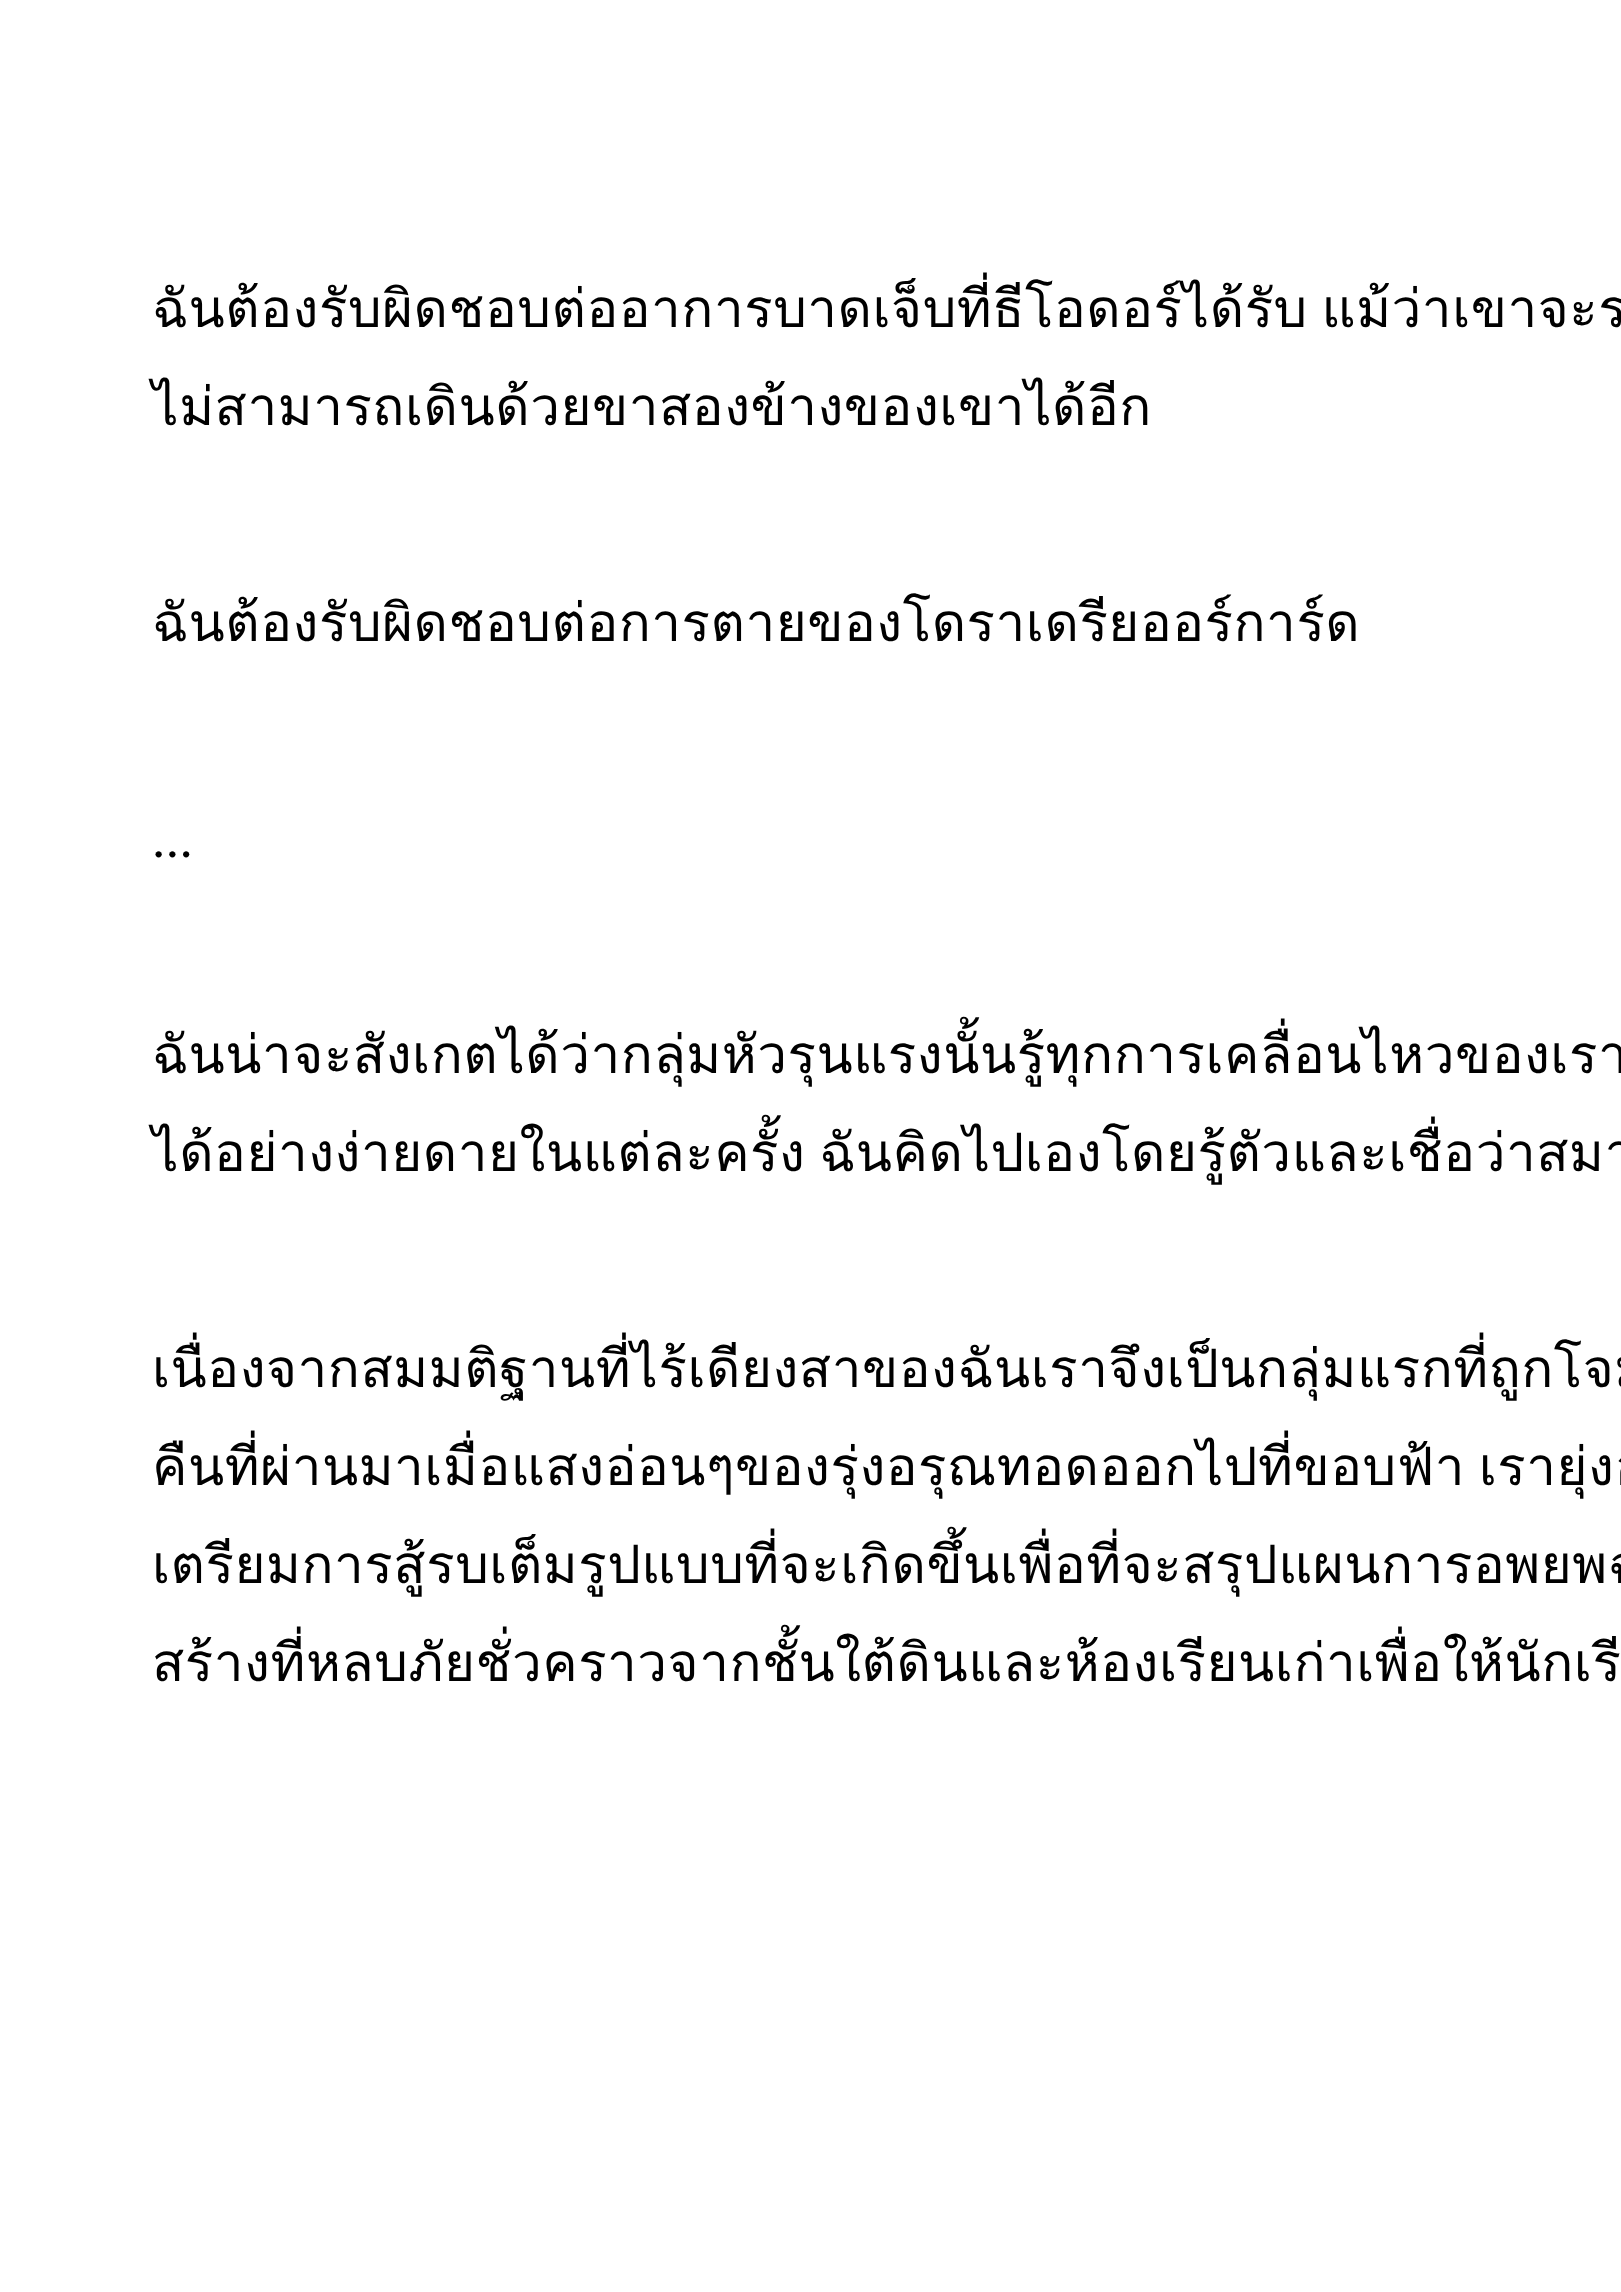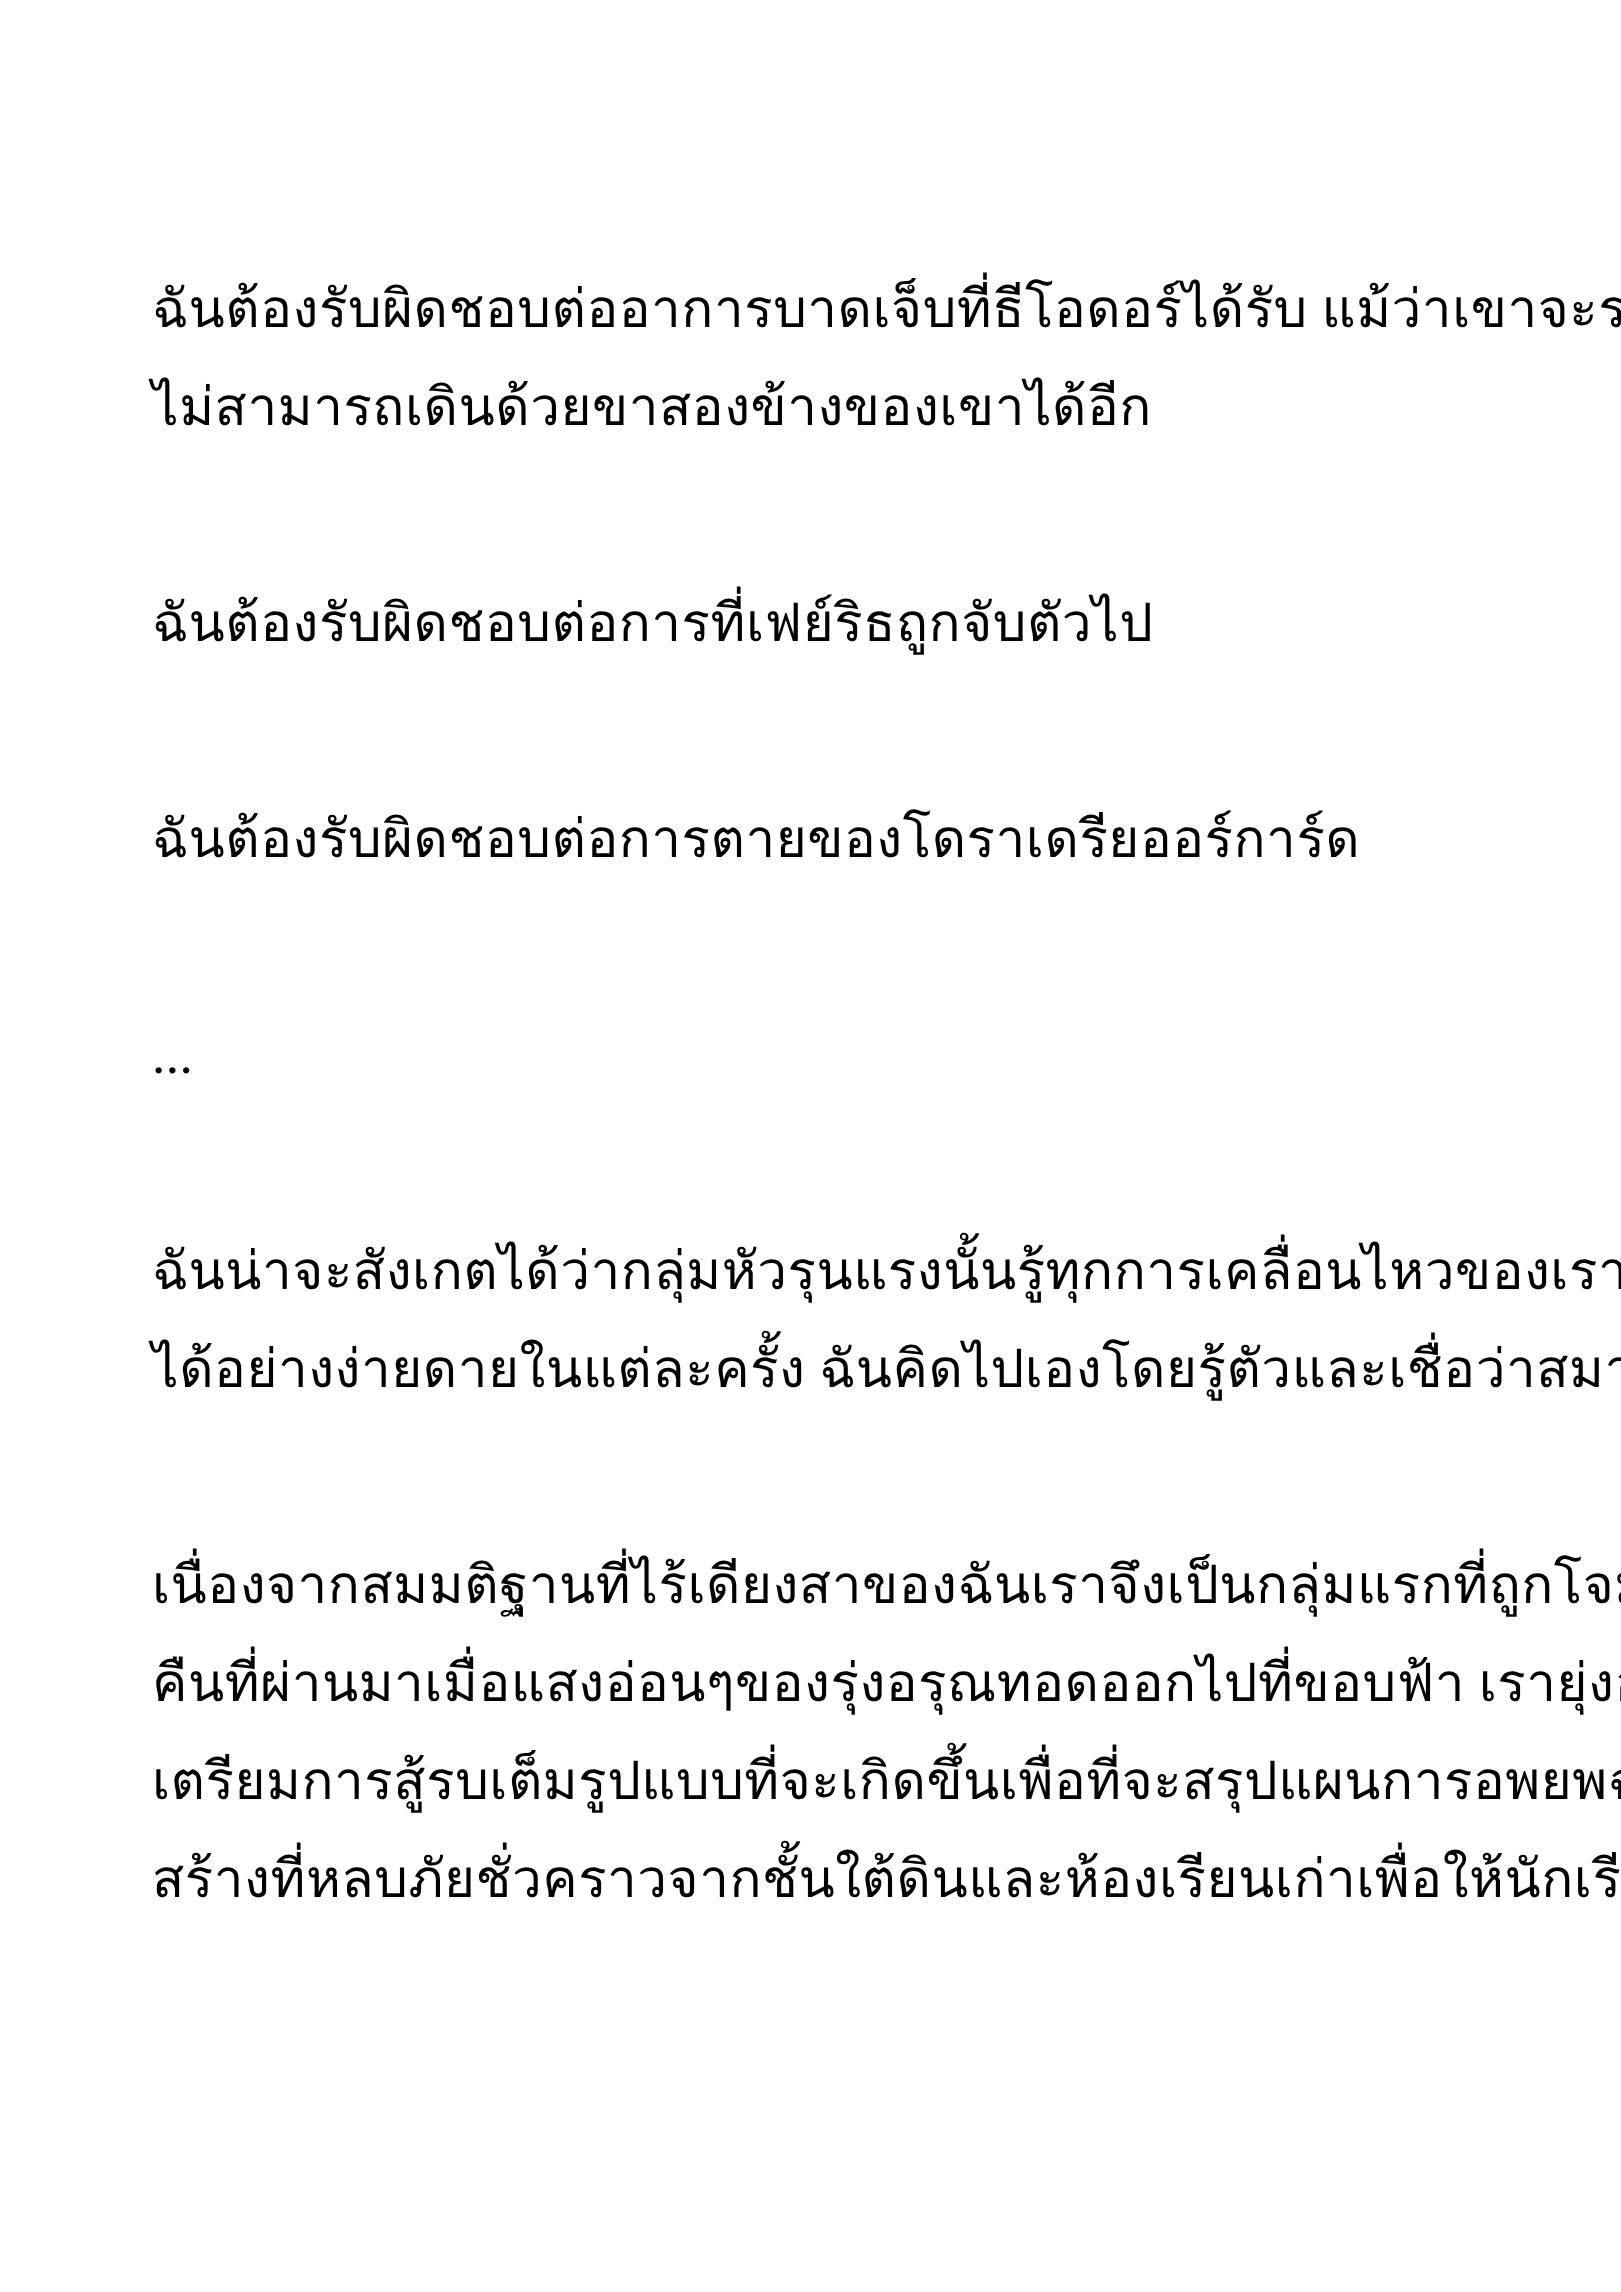--- a/index.html
+++ b/index.html
@@ -39,23 +39,20 @@
 </head>
 <body>
 
 <div class="page">
   <div class="doc-body">
       <div class="paragraph">
         <div class="line">ฉันต้องรับผิดชอบต่ออาการบาดเจ็บที่ธีโอดอร์ได้รับ แม้ว่าเขาจะรอดออกมาได้เขาจะ</div>
         <div class="line">ไม่สามารถเดินด้วยขาสองข้างของเขาได้อีก</div>
       </div>
       <div class="paragraph">
-        <div class="line">ฉันต้องรับผิดชอบต่อการที่เฟย์ริธถูกจับตัวไป</div>
-      </div>
-      <div class="paragraph">
         <div class="line">ฉันต้องรับผิดชอบต่อการตายของโดราเดรียออร์การ์ด</div>
       </div>
       <div class="paragraph">
         <div class="line">...</div>
       </div>
       <div class="paragraph">
         <div class="line">ฉันน่าจะสังเกตได้ว่ากลุ่มหัวรุนแรงนั้นรู้ทุกการเคลื่อนไหวของเราและหลบพวกเราไป</div>
         <div class="line">ได้อย่างง่ายดายในแต่ละครั้ง ฉันคิดไปเองโดยรู้ตัวและเชื่อว่าสมาชิกในทีมของฉันจะ</div>
       </div>
       <div class="paragraph">

